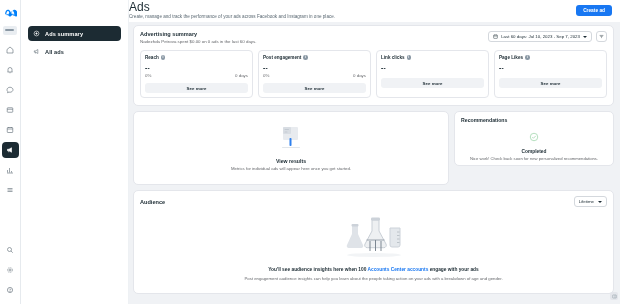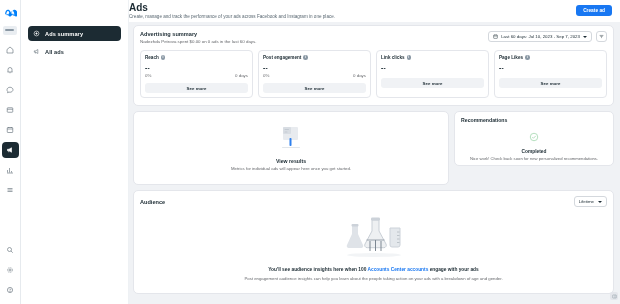--- a/index.html
+++ b/index.html
@@ -54,21 +54,21 @@
   .nav-item .ni { width: 7px; height: 7px; display:flex; align-items:center; justify-content:center; }
 
   
   .header {
     position: absolute; left: 129px; top: 0;
     width: 491px; height: 22px;
     display: flex; align-items: flex-start; justify-content: space-between;
     padding: 3px 8px 0 0;
     background: #ffffff;
   }
-  .h-title { font-size: 10px; font-weight: 700; line-height: 9px; color: #1c2b33; }
+  .h-title { font-size: 12px; font-weight: 400; line-height: 9px; color: #1c2b33; }
   .h-sub { font-size: 4.6px; color: #5a6872; line-height: 7px; margin-top: 1px; }
   .create-btn {
     background: #1877f2; color: #fff;
     font-size: 4.8px; font-weight: 700;
     border: none; border-radius: 3px;
     padding: 3px 7px;
     margin-top: 2px;
     cursor: pointer;
     white-space: nowrap;
   }

